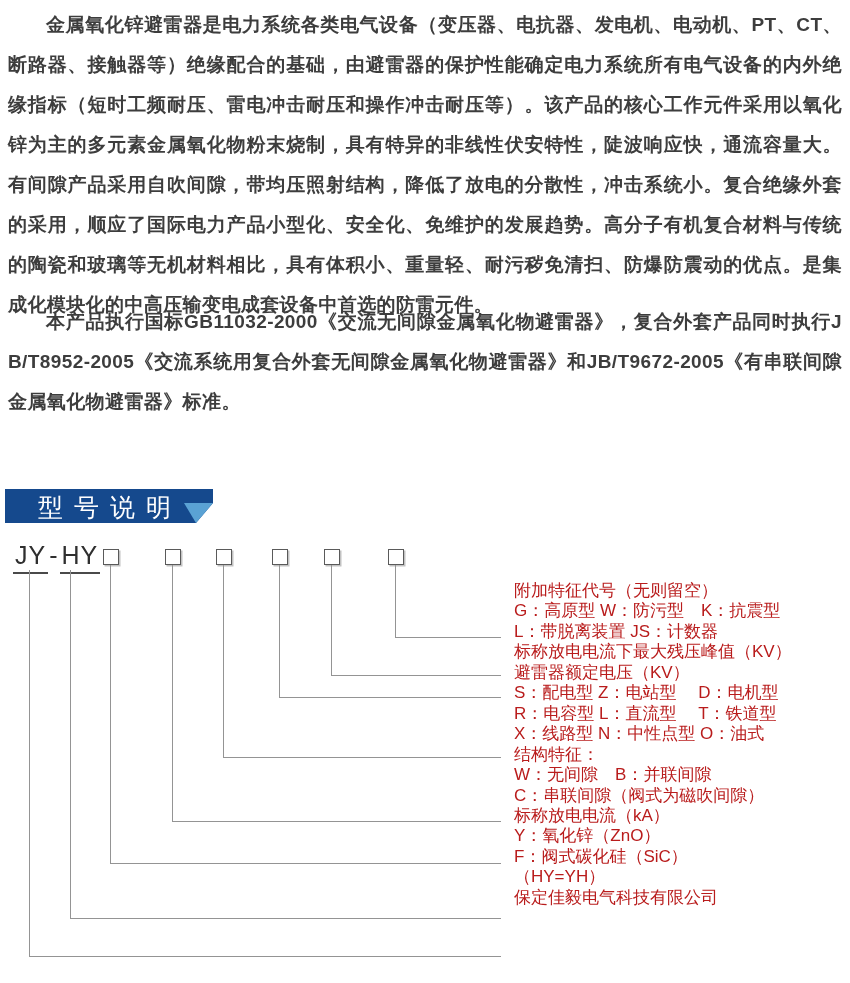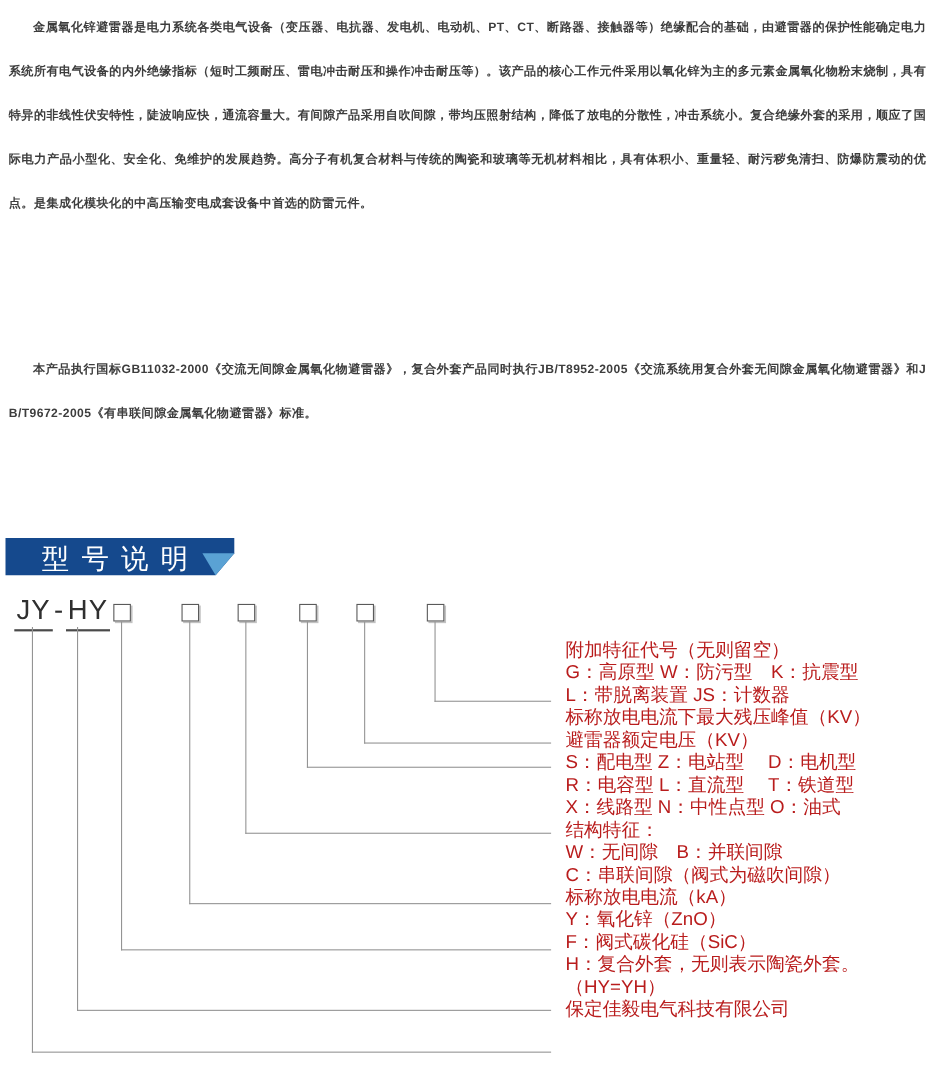--- a/index.html
+++ b/index.html
@@ -8,32 +8,32 @@
     width:850px;height:983px;
     background:#ffffff;
     overflow:hidden;
     font-family:"Liberation Sans","DejaVu Sans",sans-serif;
   }
   
   .para{
     position:absolute;
     left:8px;width:834px;
     margin:0;
-    font-size:11px;
+    font-size:19px;
     line-height:40px;
     font-weight:bold;
     color:#3d3d3d;
     text-align:justify;
     text-justify:inter-ideograph;
     text-indent:2em;
     word-break:break-all;
     letter-spacing:0.4px;
   }
   .para1{top:5px;}
-  .para2{top:316px;}
+  .para2{top:302px;}
   
   .banner-svg{position:absolute;left:0;top:0;}
   .banner-title{
     position:absolute;
     left:38px;top:491px;
     font-size:25px;
     font-weight:normal;
     color:#ffffff;
     letter-spacing:11px;
     white-space:nowrap;
@@ -119,18 +119,17 @@
     <div>避雷器额定电压（KV）</div>
     <div>S：配电型 Z：电站型　 D：电机型</div>
     <div>R：电容型 L：直流型　 T：铁道型</div>
     <div>X：线路型 N：中性点型 O：油式</div>
     <div>结构特征：</div>
     <div>W：无间隙　B：并联间隙</div>
     <div>C：串联间隙（阀式为磁吹间隙）</div>
     <div>标称放电电流（kA）</div>
     <div>Y：氧化锌（ZnO）</div>
     <div>F：阀式碳化硅（SiC）</div>
-    <div>H：复合外套，无则表示陶瓷外套。</div>
     <div>（HY=YH）</div>
     <div>保定佳毅电气科技有限公司</div>
   </div>
 
 </div>
 
 </body></html>

